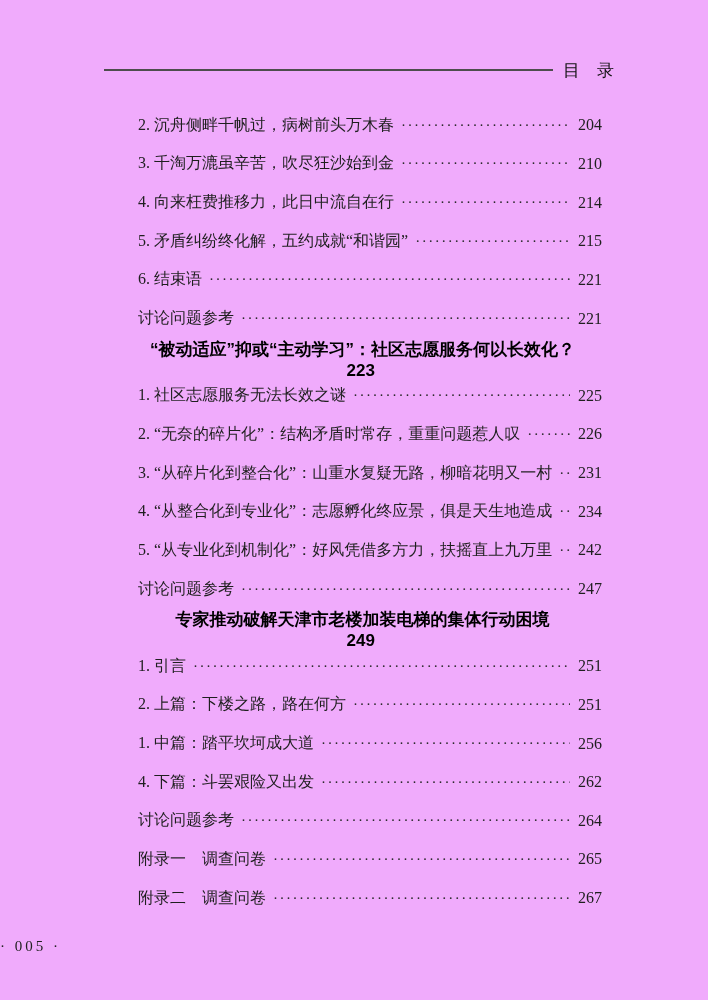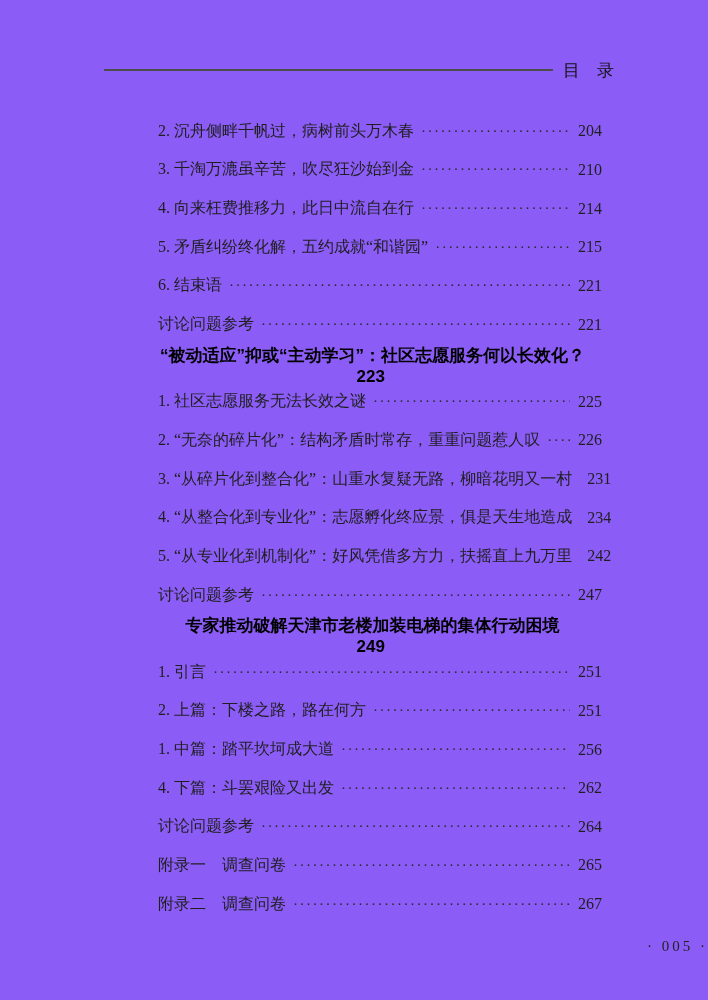--- a/index.html
+++ b/index.html
@@ -4,21 +4,21 @@
 <style>
   html, body {
     margin: 0;
     padding: 0;
     background: #ffffff;
   }
   .page {
     position: relative;
     width: 708px;
     height: 1000px;
-    background: #8b5cf6;
+    background: #f0abfc;
     overflow: hidden;
     font-family: "Liberation Serif", "DejaVu Serif", serif;
     color: #1f1f1f;
   }
   
   .page-header {
     position: absolute;
     top: 57px;
     left: 104px;
     right: 94px;
@@ -33,24 +33,23 @@
   }
   .header-title {
     margin-left: 10px;
     font-size: 17px;
     color: #111111;
     white-space: nowrap;
   }
   
   .toc {
     position: absolute;
-    top: 112px;
+    top: 106px;
     left: 115px;
     right: 98px;
-    margin-left: 20px;
   }
   .toc-row {
     display: flex;
     align-items: center;
     height: 38.65px;
     font-size: 16px;
   }
   .toc-row.lvl1 { padding-left: 23px; }
   .toc-row.lvl0 {
     padding-left: 0;
@@ -79,21 +78,21 @@
     white-space: nowrap;
     min-width: 32px;
     flex-shrink: 0;
   }
   
   .page-footer {
     position: absolute;
     left: 0;
     right: 0;
     top: 938px;
-    text-align: right;
+    text-align: left;
     font-size: 15px;
     letter-spacing: 3px;
     color: #222222;
   }
 </style>
 </head>
 <body>
 
 <div class="page">
 

